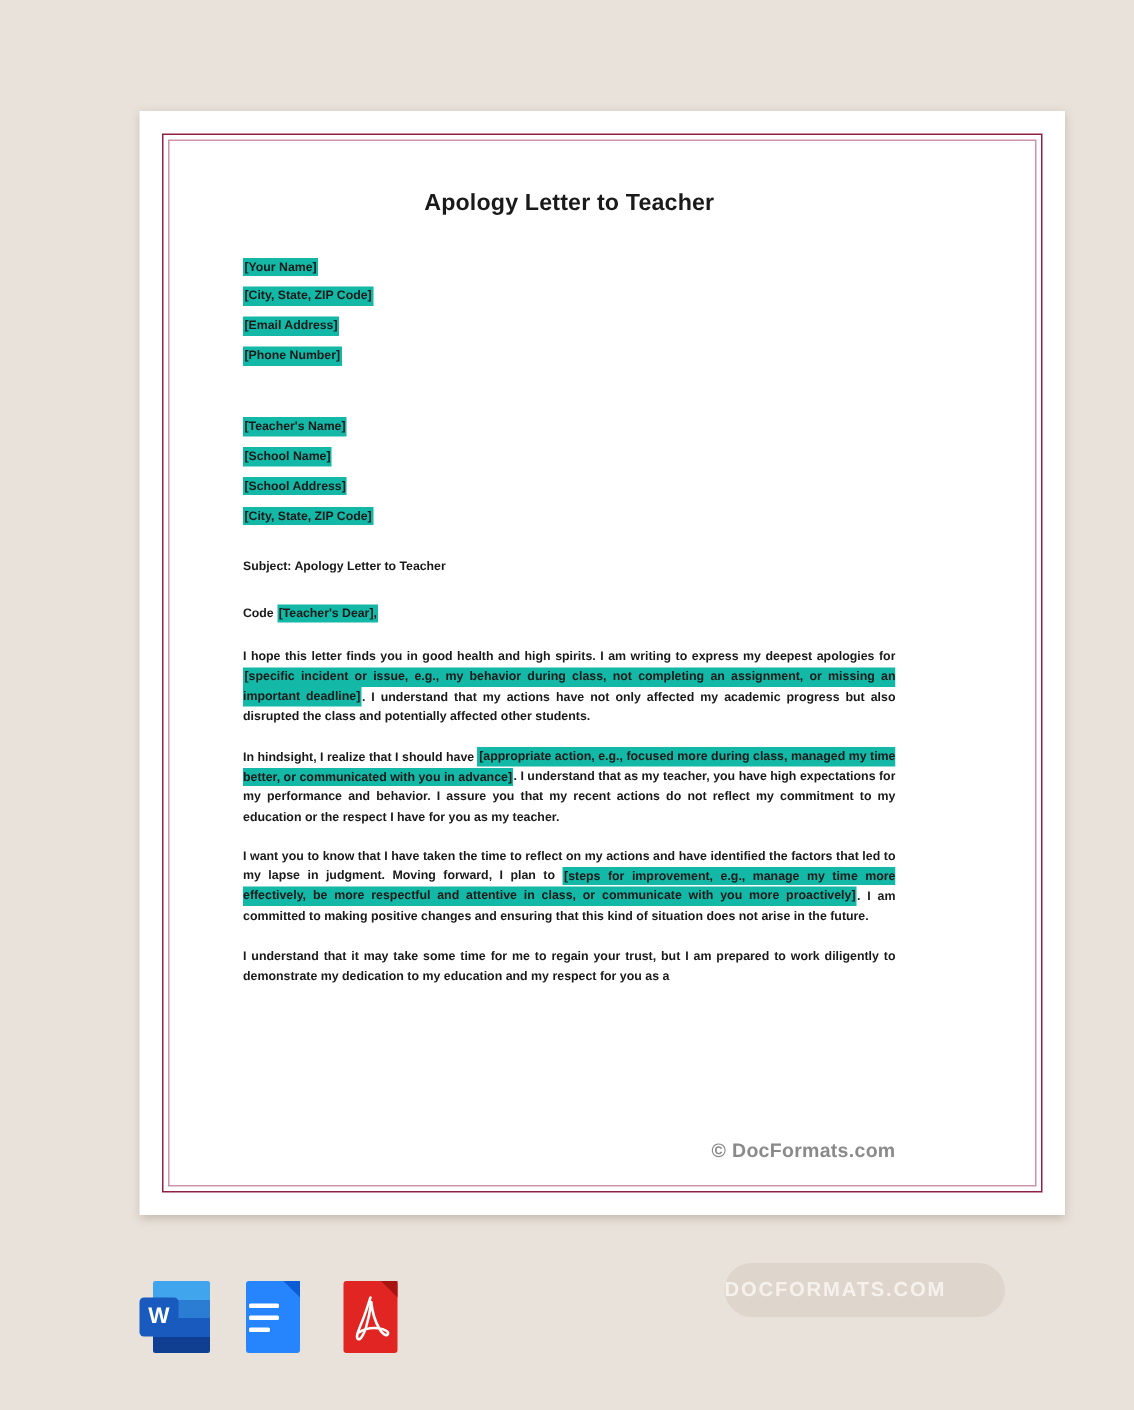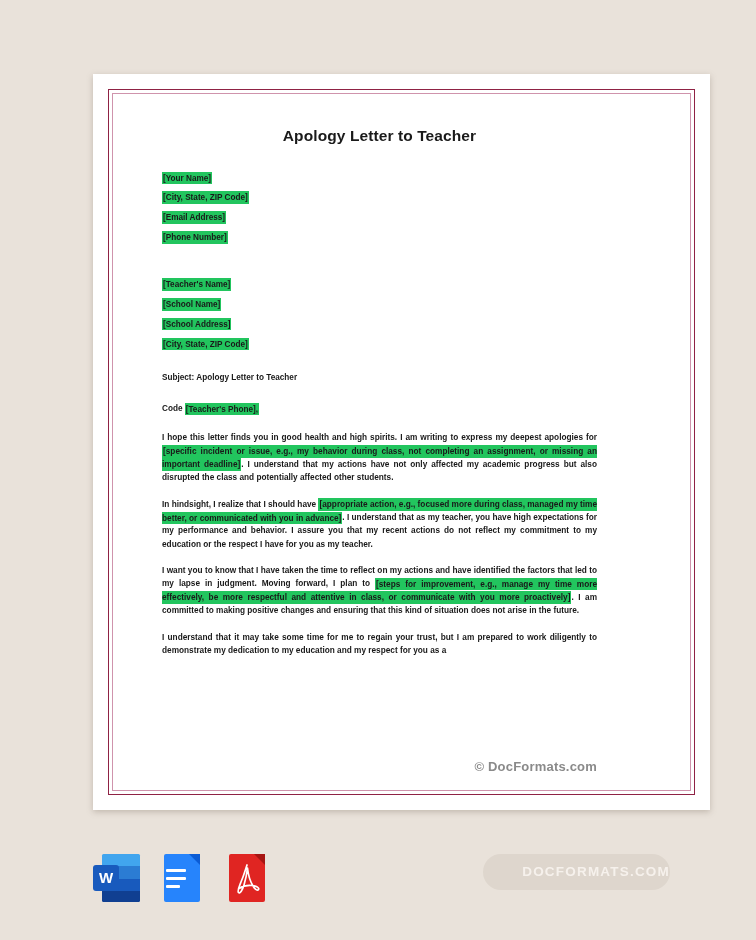--- a/index.html
+++ b/index.html
@@ -70,21 +70,21 @@
   }
   .addr-line {
     font-size: 8.2px;
     font-weight: bold;
     color: #191919;
     line-height: 1.05;
     margin-bottom: 11.3px;
     white-space: nowrap;
   }
   .hl {
-    background: #22c55e;
+    background: #14b8a6;
     padding: 1.5px 1px 2px 1px;
   }
 
   .gap-sm { height: 13px; }
   .gap-md { height: 14px; }
 
   .subject-line {
     font-size: 8.2px;
     font-weight: bold;
     color: #191919;
@@ -204,31 +204,31 @@
   }
   .pdf-glyph {
     position: absolute;
     left: 0; top: 0;
     width: 48px; height: 52px;
   }
 
   #brand-badge {
     position: absolute;
     right: 86px;
-    top: 16px;
+    top: 4px;
     width: 187px;
     height: 36px;
     background: #ded6cd;
     border-radius: 18px;
     color: #f6f1ec;
     font-size: 13.5px;
     font-weight: bold;
     letter-spacing: 1.2px;
     line-height: 36px;
-    text-align: right;
+    text-align: left;
   }
 </style>
 </head>
 <body>
 
 <div id="paper">
   <div id="border-outer">
     <div id="border-inner"></div>
   </div>
 
@@ -254,21 +254,21 @@
       <div class="addr-line"><span class="hl">[School Address]</span></div>
       <div class="addr-line"><span class="hl">[City, State, ZIP Code]</span></div>
     </div>
 
     <div class="gap-sm"></div>
 
     <div class="subject-line">Subject: Apology Letter to Teacher</div>
 
     <div style="height:22px"></div>
 
-    <div class="salutation"><span>Code </span><span class="hl">[Teacher's Phone],</span></div>
+    <div class="salutation"><span>Code </span><span class="hl">[Teacher's Dear],</span></div>
 
     <div style="height:18px"></div>
 
     <div id="paragraphs">
         <p class="body-par"><span>I hope this letter finds you in good health and high spirits. I am writing to express my deepest apologies for </span><span class="hl">[specific incident or issue, e.g., my behavior during class, not completing an assignment, or missing an important deadline]</span><span>. I understand that my actions have not only affected my academic progress but also disrupted the class and potentially affected other students.</span></p>
         <p class="body-par"><span>In hindsight, I realize that I should have </span><span class="hl">[appropriate action, e.g., focused more during class, managed my time better, or communicated with you in advance]</span><span>. I understand that as my teacher, you have high expectations for my performance and behavior. I assure you that my recent actions do not reflect my commitment to my education or the respect I have for you as my teacher.</span></p>
         <p class="body-par"><span>I want you to know that I have taken the time to reflect on my actions and have identified the factors that led to my lapse in judgment. Moving forward, I plan to </span><span class="hl">[steps for improvement, e.g., manage my time more effectively, be more respectful and attentive in class, or communicate with you more proactively]</span><span>. I am committed to making positive changes and ensuring that this kind of situation does not arise in the future.</span></p>
         <p class="body-par"><span>I understand that it may take some time for me to regain your trust, but I am prepared to work diligently to demonstrate my dedication to my education and my respect for you as a</span></p>
       </div>
 

